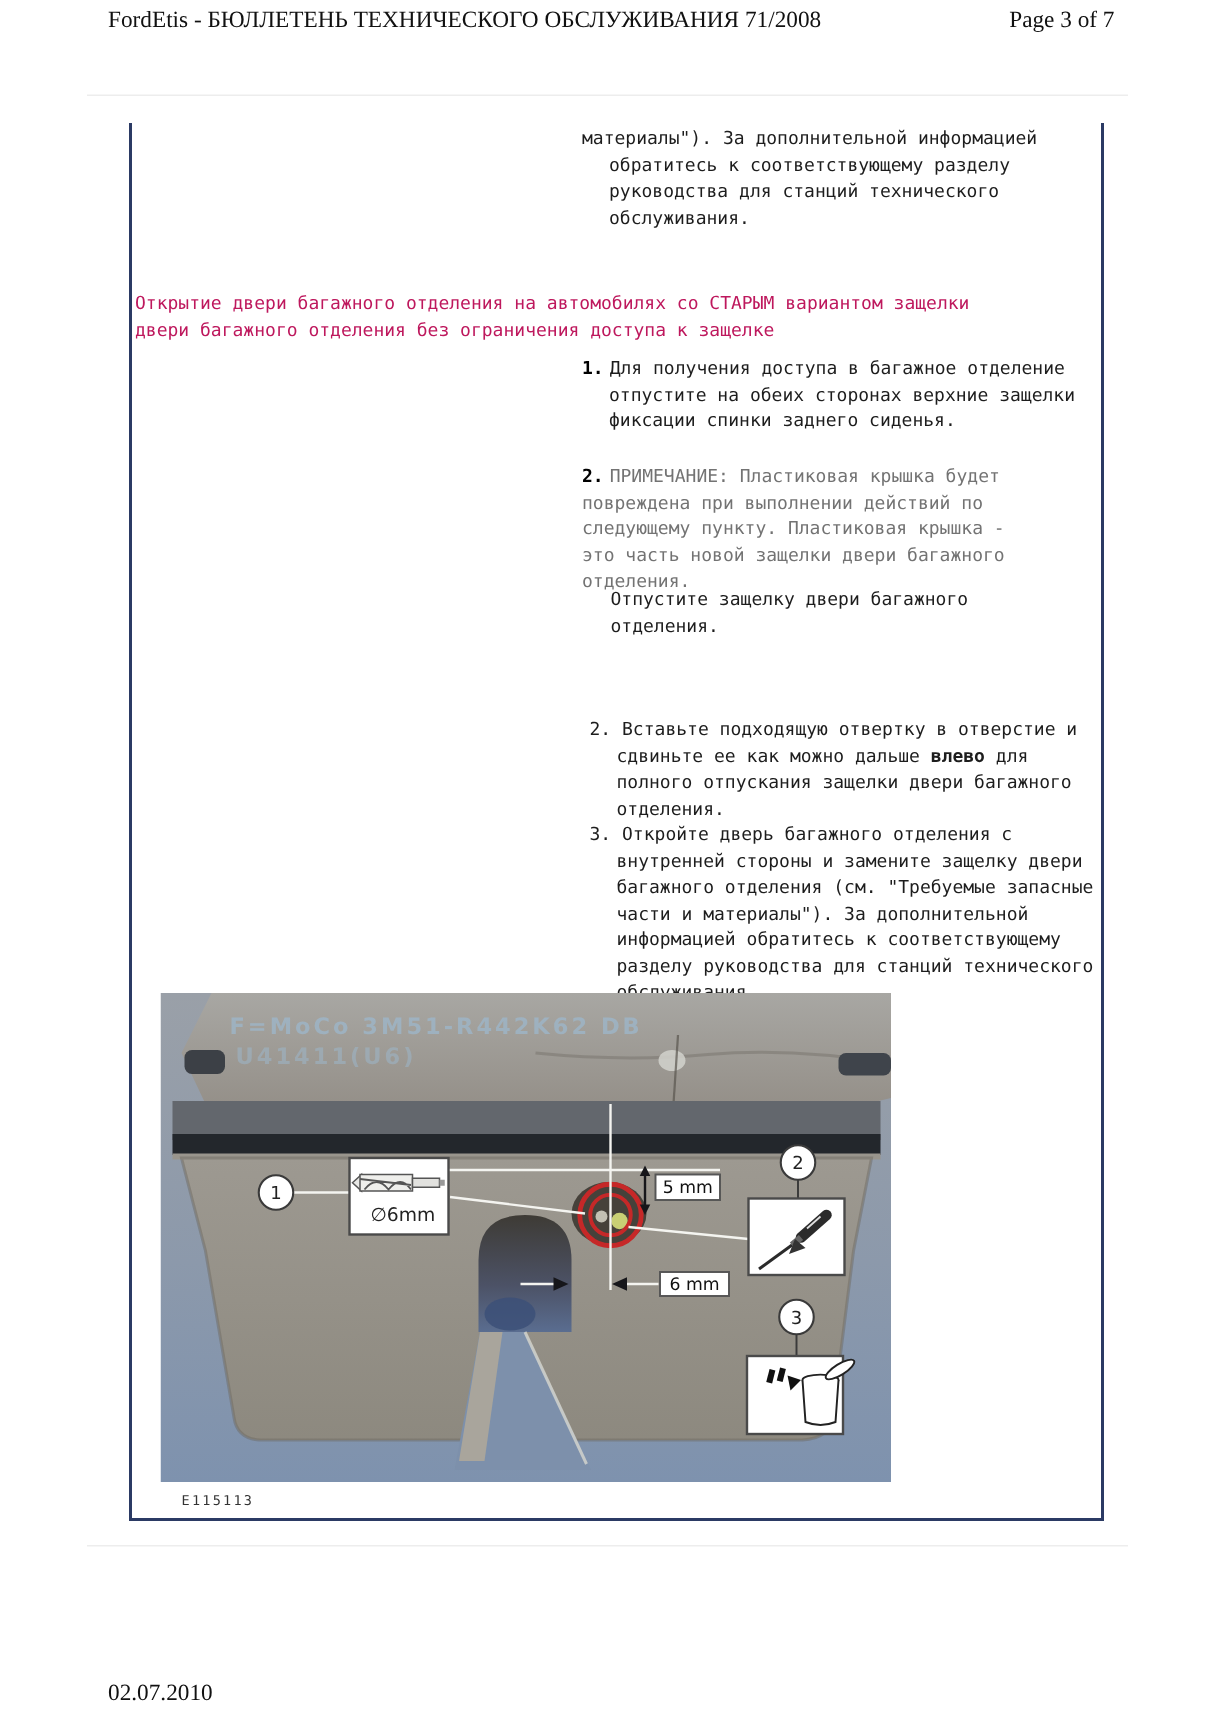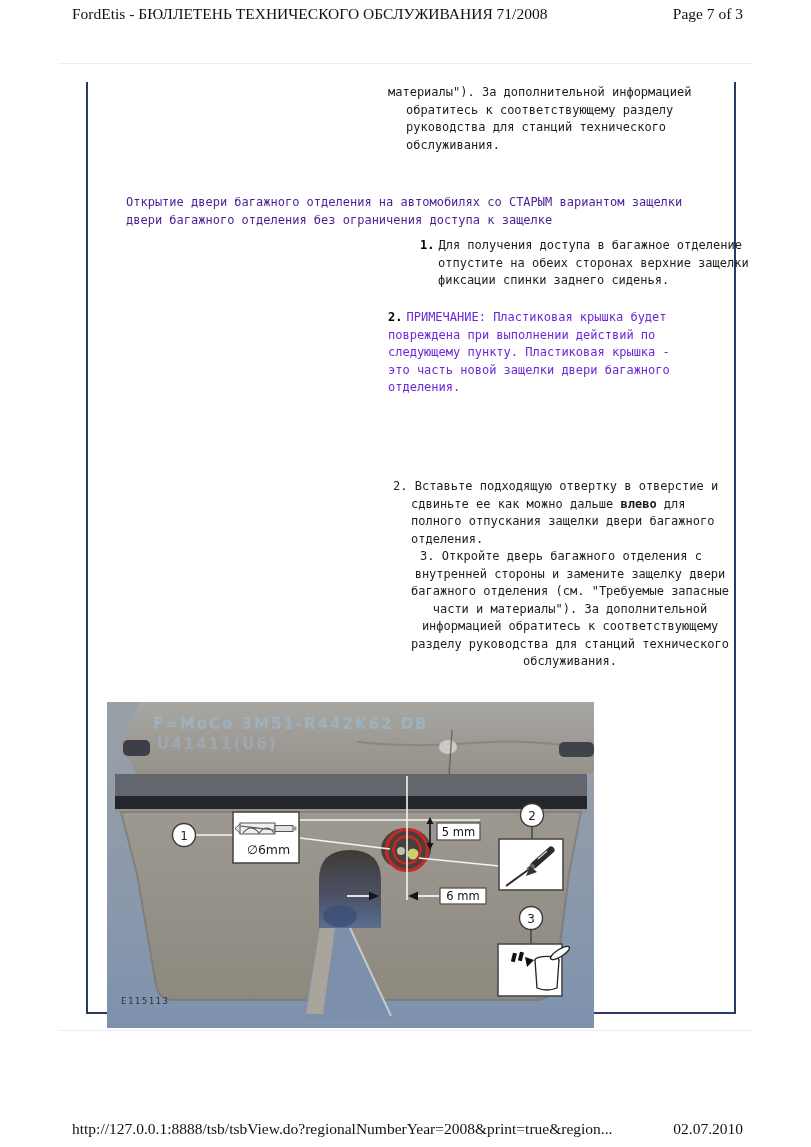--- a/index.html
+++ b/index.html
@@ -12,65 +12,68 @@
   .chrome.top{top:5px;align-items:flex-end;}
   .chrome.bottom{top:1120px;}
   .hairline{position:absolute;left:58px;width:694px;border-top:1px solid #ededed;}
 
   
   .content-box{position:absolute;left:86px;top:82px;width:650px;height:932px;box-sizing:border-box;
                border-left:2px solid #2b3a64;border-right:2px solid #2b3a64;border-bottom:2px solid #2b3a64;}
   .para{position:absolute;font-size:12px;line-height:17.5px;color:#1d1d1d;}
   .hang{padding-left:18px;text-indent:-18px;}
   .num{font-weight:bold;color:#000;margin-right:4px;font-style:normal;}
-  .note-text{color:#6d28d9;}
-  .heading{color:#4c1d95;margin-left:36px;}
+  .note-text{color:#737373;}
+  .heading{color:#be185d;}
 
   
-  .figure{position:absolute;left:19px;top:620px;width:487px;height:326px;}
+  .figure{position:absolute;left:19px;top:580px;width:487px;height:326px;}
   .figure svg{display:block;}
   .elabel{position:absolute;left:9px;top:914px;font-size:9px;letter-spacing:1.5px;color:#333;margin-left:24px;}
 
   .svg-label{font-family:"DejaVu Sans",sans-serif;}
 </style>
 </head>
 <body>
 
 <div class="chrome top">
   <span>FordEtis - БЮЛЛЕТЕНЬ ТЕХНИЧЕСКОГО ОБСЛУЖИВАНИЯ 71/2008</span>
-  <span>Page 7 of 3</span>
+  <span>Page 3 of 7</span>
 </div>
 <div class="hairline" style="top:63px;"></div>
 
 <div class="content-box" style="position:absolute;">
 
   <div class="para hang" style="left:300px;top:2px;width:326px;">
     <span>материалы"). За дополнительной информацией обратитесь к соответствующему разделу руководства для станций технического обслуживания.</span>
   </div>
 
 
   <div class="para heading" style="left:2px;top:112px;width:580px;">
     <span>Открытие двери багажного отделения на автомобилях со СТАРЫМ вариантом защелки двери багажного отделения без ограничения доступа к защелке</span>
   </div>
 
-  <div class="para hang" style="left:300px;top:155px;width:318px;margin-left:32px;">
+  <div class="para hang" style="left:300px;top:155px;width:318px;">
     <span class="num">1.</span><span>Для получения доступа в багажное отделение отпустите на обеих сторонах верхние защелки фиксации спинки заднего сиденья.</span>
   </div>
 
   <div class="para" style="left:300px;top:227px;width:300px;">
     <span class="num">2.</span><span class="note-text">ПРИМЕЧАНИЕ: Пластиковая крышка будет повреждена при выполнении действий по следующему пункту. Пластиковая крышка - это часть новой защелки двери багажного отделения.</span>
   </div>
 
+  <div class="para" style="left:319px;top:309px;width:300px;">
+    <span>Отпустите защелку двери багажного отделения.</span>
+  </div>
 
 
   <div class="para hang" style="left:305px;top:396px;width:318px;">
     <span>2.</span>&nbsp;<span>Вставьте подходящую отвертку в отверстие и сдвиньте ее как можно дальше </span><b>влево</b><span> для полного отпускания защелки двери багажного отделения.</span>
   </div>
 
-  <div class="para hang" style="left:305px;top:466px;width:318px;text-align:center;">
+  <div class="para hang" style="left:305px;top:466px;width:318px;">
     <span>3.</span>&nbsp;<span>Откройте дверь багажного отделения с внутренней стороны и замените защелку двери багажного отделения (см. "Требуемые запасные части и материалы"). За дополнительной информацией обратитесь к соответствующему разделу руководства для станций технического обслуживания.</span>
   </div>
 
   <div class="figure">
     <svg width="487" height="326" viewBox="0 0 487 326">
       <defs>
         <linearGradient id="bg" x1="0" y1="0" x2="0" y2="1">
           <stop offset="0" stop-color="#9aa0a8"></stop>
             <stop offset="0.55" stop-color="#8c99ab"></stop>
             <stop offset="1" stop-color="#7e92ae"></stop>
@@ -177,15 +180,14 @@
         <polygon points="418,255 427,258 420,265" fill="#111"></polygon>
       </g>
     </svg>
   </div>
 
   <div class="elabel">E115113</div>
 </div>
 
 <div class="hairline" style="top:1030px;"></div>
 <div class="chrome bottom">
-  <span>http://127.0.0.1:8888/tsb/tsbView.do?regionalNumberYear=2008&amp;print=true&amp;region...</span>
   <span>02.07.2010</span>
 </div>
 
 </body></html>

